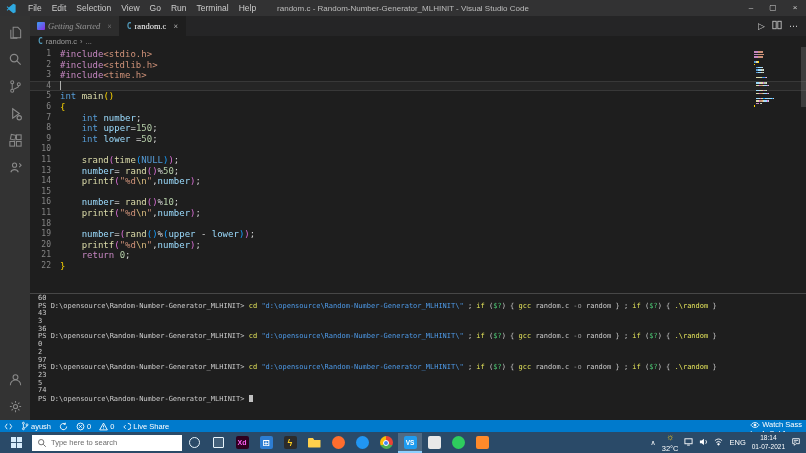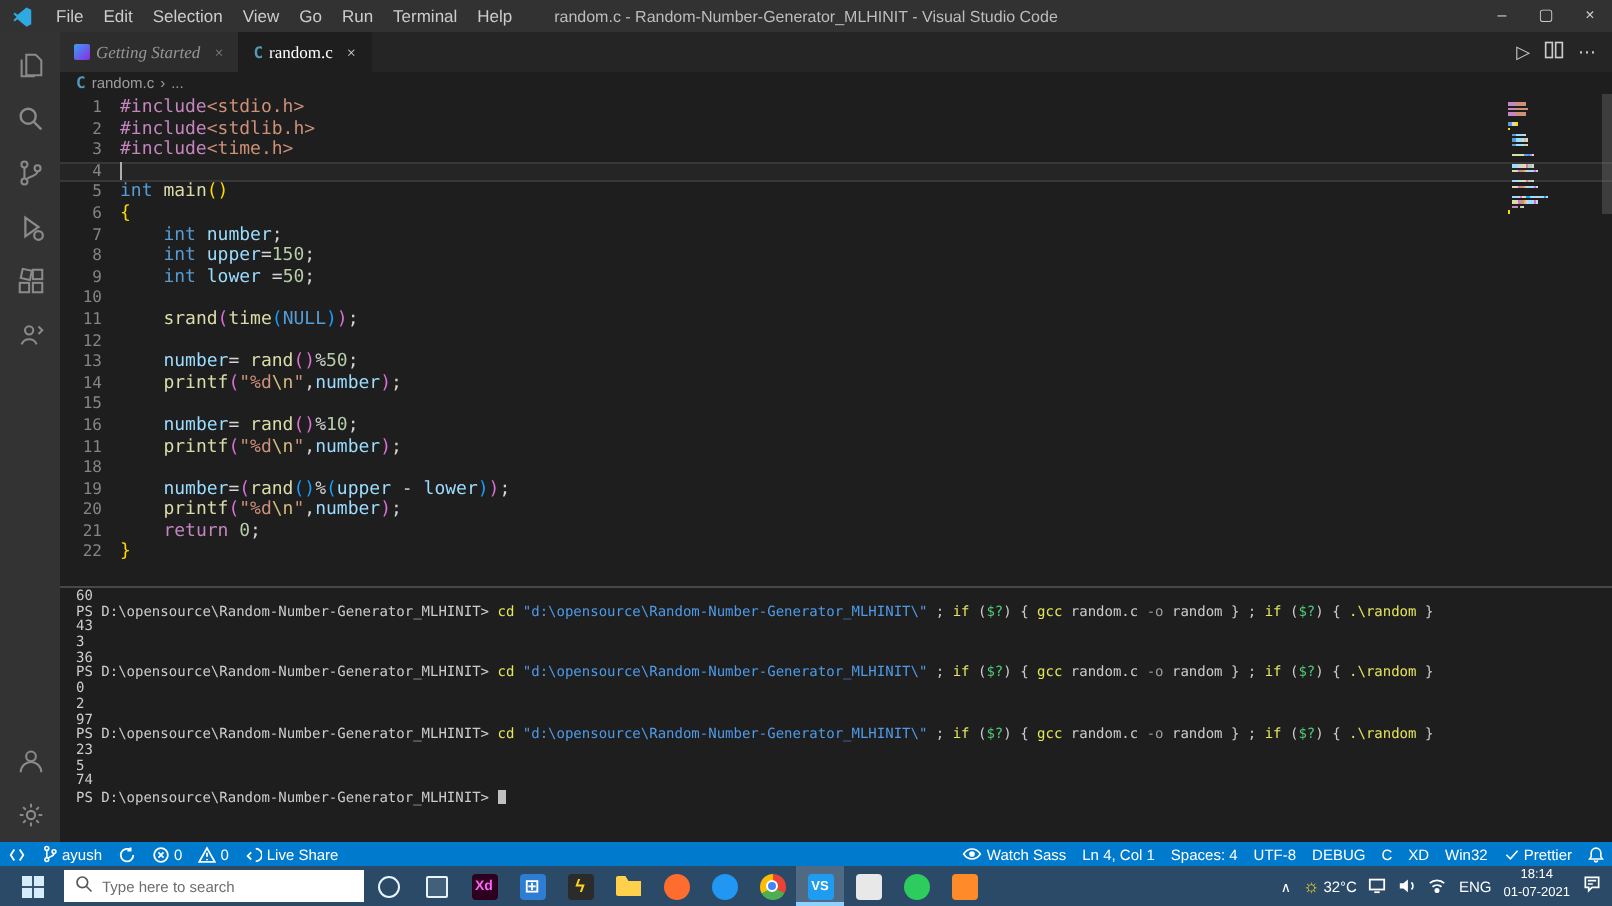--- a/index.html
+++ b/index.html
@@ -86,21 +86,21 @@
     font-family:"DejaVu Sans Mono",monospace; font-size:7px; }
   .term-line { height:7.7px; line-height:7.7px; white-space:pre; }
   .ttok-o,.ttok-pr,.ttok-tw{color:#cccccc}
   .ttok-y{color:#e5e55b} .ttok-bl{color:#4e9ae8} .ttok-g{color:#4ec975} .ttok-gr{color:#9d9d9d}
   .term-cursor { display:inline-block; width:4px; height:7px; background:#c0c0c0; vertical-align:-1px; }
 
   
   .statusbar { flex:0 0 12px; background:#007acc; color:#ffffff; display:flex;
     align-items:center; font-size:7.5px; overflow:hidden; }
   .sb-left { display:flex; height:12px; }
-  .sb-right { margin-left:auto; display:flex; height:12px; }
+  .sb-right { margin-left:auto; display:flex; height:12px;flex-direction:column; }
   .sb-item { display:flex; align-items:center; gap:2px; padding:0 4px; white-space:nowrap; }
   .sb-ic { display:flex; align-items:center; }
 
   
   .taskbar { flex:0 0 20px; background:#2a4a68; display:flex; align-items:center; }
   .start { width:32px; height:20px; display:flex; align-items:center; justify-content:center; }
   .searchbox { width:150px; height:16px; background:#ffffff; display:flex;
     align-items:center; gap:4px; padding:0 5px; }
   .searchbox input { border:none; outline:none; background:transparent; width:112px;
     font-size:7.5px; color:#333; font-family:Liberation Sans, sans-serif; }
@@ -123,21 +123,21 @@
     background:conic-gradient(#ea4335 0 120deg,#4caf50 0 240deg,#fbbc05 0 360deg); }
   .ic-chrome::after { content:""; position:absolute; inset:3.5px; background:#4285f4;
     border:1.5px solid #fff; border-radius:50%; }
   .ic-vscode { background:#1f9cf0; color:#fff; font-size:6.5px; }
   .ic-light { background:#e8e8e8; border-radius:2px; }
   .ic-whatsapp { background:#2ecc5e; border-radius:50%; }
   .ic-cone { background:#ff8a2a; border-radius:2px; }
   .tray { margin-left:auto; display:flex; align-items:center; gap:6px; color:#ffffff;
     font-size:7.5px; padding-right:5px; }
   .tray-chev::before { content:"∧"; font-size:7px; }
-  .weather { display:flex; align-items:center; gap:2px; }
+  .weather { display:flex; align-items:center; gap:2px;flex-direction:column; }
   .sun::before { content:"☼"; color:#ffd21e; font-size:9px; }
   .clock { text-align:center; font-size:6.5px; line-height:1.35; }
 </style>
 </head>
 <body>
 
 <div id="app">
 
   <div class="titlebar">
     <span class="vscode-logo">
@@ -260,21 +260,20 @@
             <div class="code-line"><span class="ln">2</span><span class="lc"><span class="tok-p">#include</span><span class="tok-s">&lt;stdlib.h&gt;</span></span></div>
             <div class="code-line"><span class="ln">3</span><span class="lc"><span class="tok-p">#include</span><span class="tok-s">&lt;time.h&gt;</span></span></div>
             <div class="code-line current"><span class="ln">4</span><span class="lc"><span class="cursor-bar"></span></span></div>
             <div class="code-line"><span class="ln">5</span><span class="lc"><span class="tok-k">int</span><span class="tok-w"> </span><span class="tok-f">main</span><span class="tok-b1">()</span></span></div>
             <div class="code-line"><span class="ln">6</span><span class="lc"><span class="tok-b1">{</span></span></div>
             <div class="code-line"><span class="ln">7</span><span class="lc"><span class="tok-w">    </span><span class="tok-k">int</span><span class="tok-w"> </span><span class="tok-v">number</span><span class="tok-w">;</span></span></div>
             <div class="code-line"><span class="ln">8</span><span class="lc"><span class="tok-w">    </span><span class="tok-k">int</span><span class="tok-w"> </span><span class="tok-v">upper</span><span class="tok-w">=</span><span class="tok-n">150</span><span class="tok-w">;</span></span></div>
             <div class="code-line"><span class="ln">9</span><span class="lc"><span class="tok-w">    </span><span class="tok-k">int</span><span class="tok-w"> </span><span class="tok-v">lower</span><span class="tok-w"> =</span><span class="tok-n">50</span><span class="tok-w">;</span></span></div>
             <div class="code-line"><span class="ln">10</span><span class="lc"></span></div>
             <div class="code-line"><span class="ln">11</span><span class="lc"><span class="tok-w">    </span><span class="tok-f">srand</span><span class="tok-b2">(</span><span class="tok-f">time</span><span class="tok-b3">(</span><span class="tok-k">NULL</span><span class="tok-b3">)</span><span class="tok-b2">)</span><span class="tok-w">;</span></span></div>
-            <div class="code-line"><span class="ln">12</span><span class="lc"></span></div>
             <div class="code-line"><span class="ln">13</span><span class="lc"><span class="tok-w">    </span><span class="tok-v">number</span><span class="tok-w">= </span><span class="tok-f">rand</span><span class="tok-b2">()</span><span class="tok-w">%</span><span class="tok-n">50</span><span class="tok-w">;</span></span></div>
             <div class="code-line"><span class="ln">14</span><span class="lc"><span class="tok-w">    </span><span class="tok-f">printf</span><span class="tok-b2">(</span><span class="tok-s">"%d</span><span class="tok-e">\n</span><span class="tok-s">"</span><span class="tok-w">,</span><span class="tok-v">number</span><span class="tok-b2">)</span><span class="tok-w">;</span></span></div>
             <div class="code-line"><span class="ln">15</span><span class="lc"></span></div>
             <div class="code-line"><span class="ln">16</span><span class="lc"><span class="tok-w">    </span><span class="tok-v">number</span><span class="tok-w">= </span><span class="tok-f">rand</span><span class="tok-b2">()</span><span class="tok-w">%</span><span class="tok-n">10</span><span class="tok-w">;</span></span></div>
             <div class="code-line"><span class="ln">11</span><span class="lc"><span class="tok-w">    </span><span class="tok-f">printf</span><span class="tok-b2">(</span><span class="tok-s">"%d</span><span class="tok-e">\n</span><span class="tok-s">"</span><span class="tok-w">,</span><span class="tok-v">number</span><span class="tok-b2">)</span><span class="tok-w">;</span></span></div>
             <div class="code-line"><span class="ln">18</span><span class="lc"></span></div>
             <div class="code-line"><span class="ln">19</span><span class="lc"><span class="tok-w">    </span><span class="tok-v">number</span><span class="tok-w">=</span><span class="tok-b2">(</span><span class="tok-f">rand</span><span class="tok-b3">()</span><span class="tok-w">%</span><span class="tok-b3">(</span><span class="tok-v">upper</span><span class="tok-w"> - </span><span class="tok-v">lower</span><span class="tok-b3">)</span><span class="tok-b2">)</span><span class="tok-w">;</span></span></div>
             <div class="code-line"><span class="ln">20</span><span class="lc"><span class="tok-w">    </span><span class="tok-f">printf</span><span class="tok-b2">(</span><span class="tok-s">"%d</span><span class="tok-e">\n</span><span class="tok-s">"</span><span class="tok-w">,</span><span class="tok-v">number</span><span class="tok-b2">)</span><span class="tok-w">;</span></span></div>
             <div class="code-line"><span class="ln">21</span><span class="lc"><span class="tok-w">    </span><span class="tok-p">return</span><span class="tok-w"> </span><span class="tok-n">0</span><span class="tok-w">;</span></span></div>
             <div class="code-line"><span class="ln">22</span><span class="lc"><span class="tok-b1">}</span></span></div>

